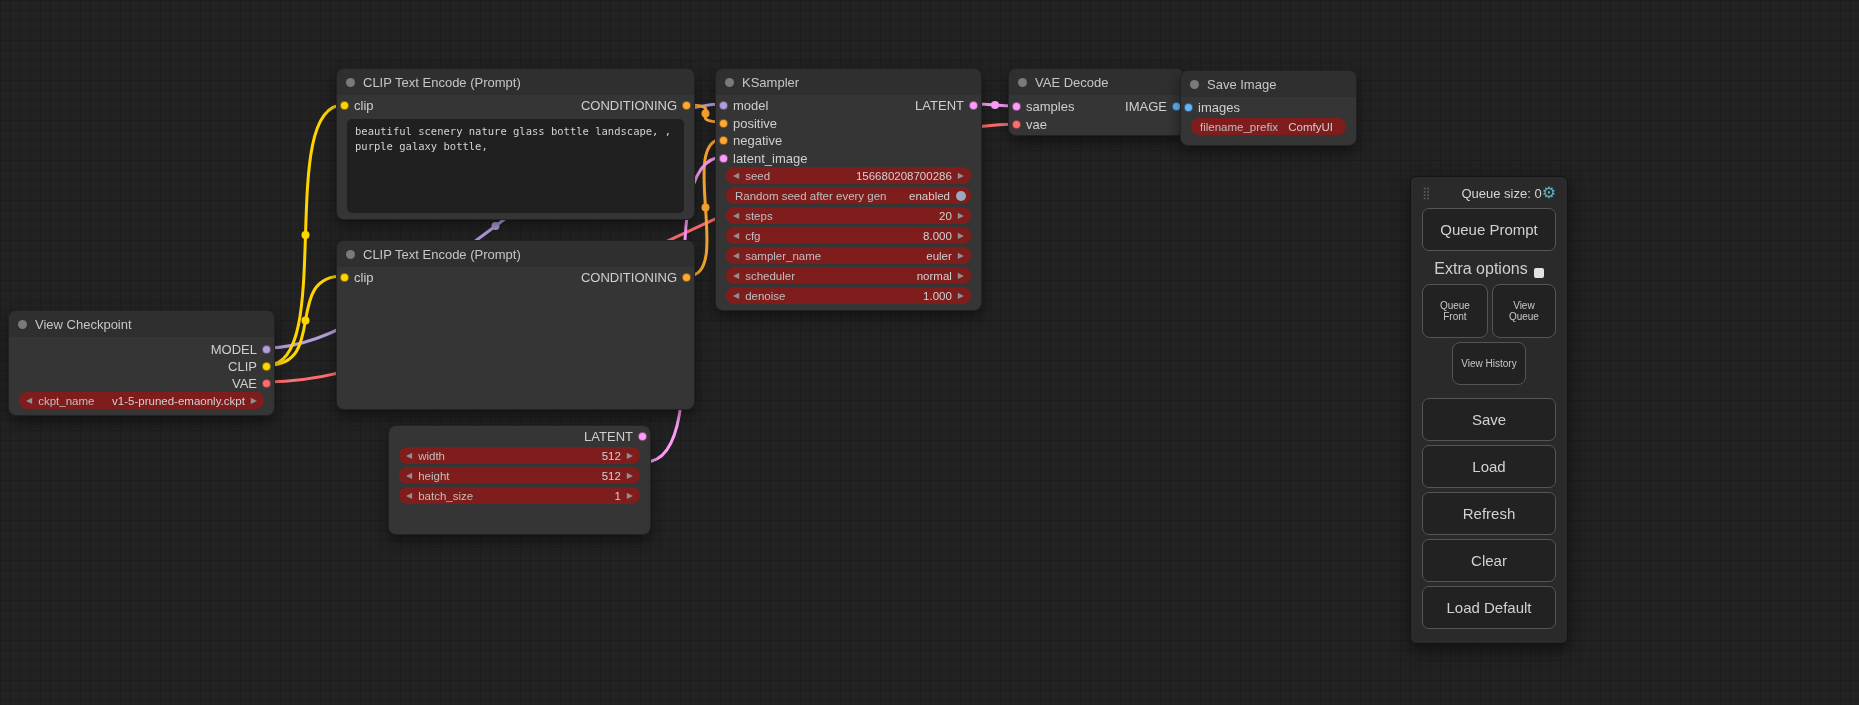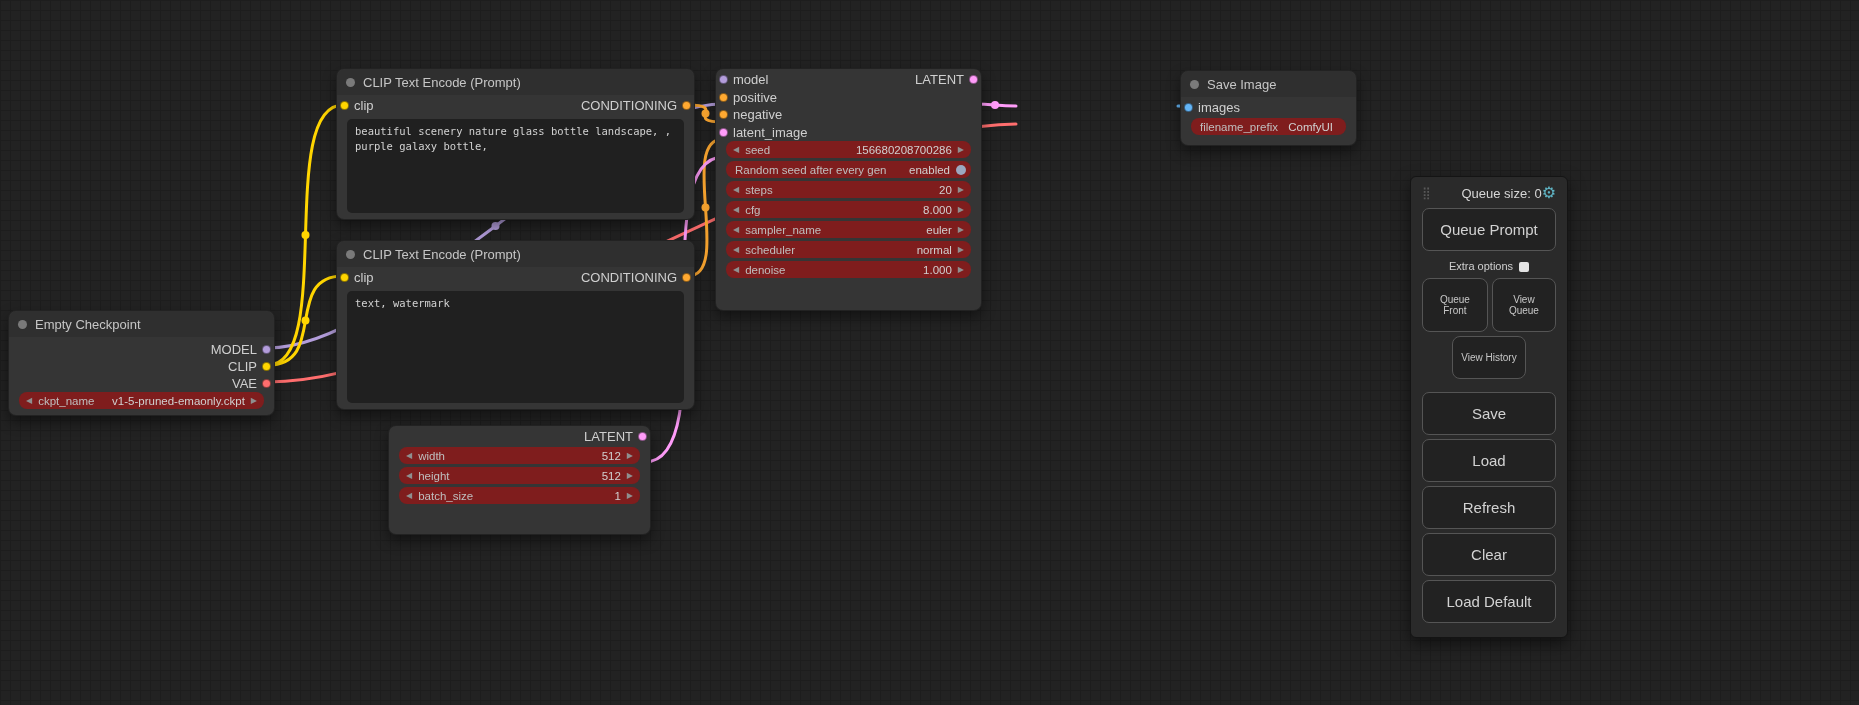--- a/index.html
+++ b/index.html
@@ -59,21 +59,21 @@
   .phead{display:flex;align-items:center;color:#d6d6d6;font-size:13px;margin-bottom:7px;}
   .drag{color:#585858;font-size:12px;margin-right:6px;cursor:move;}
   .qsize{flex:1;text-align:right;}
   .gear{font-size:16px;line-height:1;}
   .btn{
     display:block;width:100%;background:#222;border:1px solid #555;border-radius:7px;
     color:#d2d2d2;font-size:15px;text-align:center;padding:12px 0;margin-bottom:4px;
     font-family:inherit;cursor:pointer;
   }
   .qp{margin-bottom:9px;}
-  .extra{display:flex;justify-content:center;align-items:flex-end;gap:6px;color:#cfcfcf;font-size:11px;margin-bottom:6px;}
+  .extra{display:flex;justify-content:center;align-items:flex-end;gap:6px;color:#cfcfcf;font-size:16px;margin-bottom:6px;}
   .cbx{width:10px;height:10px;background:#e3e3e3;border-radius:2px;}
   .smallrow{display:flex;justify-content:center;gap:4px;margin-bottom:4px;}
   .sbtn{background:#222;border:1px solid #555;border-radius:8px;color:#c8c8c8;font-size:10px;padding:15px 8px;font-family:inherit;cursor:pointer;}
   .btn-group{margin-top:13px;}
 </style>
 </head>
 <body>
 
 <div class="canvas">
 
@@ -95,21 +95,21 @@
     <circle cx="705.5" cy="113.5" r="4" style="fill: rgb(255, 169, 49);"></circle>
     <circle cx="705.5" cy="207.5" r="4" style="fill: rgb(255, 169, 49);"></circle>
     <circle cx="684" cy="309.5" r="4" style="fill: rgb(255, 156, 249);"></circle>
     <circle cx="995" cy="105" r="4" style="fill: rgb(255, 156, 249);"></circle>
     <circle cx="1199.5" cy="106.5" r="4" style="fill: rgb(100, 181, 246);"></circle>
   </svg>
 
   <div class="node" style="left:8px;top:310px;width:267px;height:106px;">
     <div class="ntitle">
       <span class="tdot"></span>
-      <span>Empty Checkpoint</span>
+      <span>View Checkpoint</span>
     </div>
     <div style="padding-top:4px;">
       <div class="srow">
         <span class="slabel-out">MODEL</span>
         <span class="sdot out" style="background-color: rgb(179, 157, 219);"></span>
       </div>
       <div class="srow">
         <span class="slabel-out">CLIP</span>
         <span class="sdot out" style="background-color: rgb(255, 213, 0);"></span>
       </div>
@@ -148,21 +148,20 @@
       <span>CLIP Text Encode (Prompt)</span>
     </div>
     <div style="padding-top:2px;">
       <div class="srow">
         <span class="sdot in" style="background-color: rgb(255, 213, 0);"></span>
         <span class="slabel-in">clip</span>
         <span class="slabel-out">CONDITIONING</span>
         <span class="sdot out" style="background-color: rgb(255, 169, 49);"></span>
       </div>
     </div>
-    <div class="prompt" style="top:50px;height:112px;">text, watermark</div>
   </div>
 
   <div class="node" style="left:388px;top:425px;width:263px;height:110px;">
     <div style="padding-top:2px;">
       <div class="srow">
         <span class="slabel-out">LATENT</span>
         <span class="sdot out" style="background-color: rgb(255, 156, 249);"></span>
       </div>
     </div>
     <div style="margin-top:2px;">
@@ -181,20 +180,24 @@
       <div class="widget">
         <span class="warr">◀</span>
         <span class="wname">batch_size</span>
         <span class="wval">1</span>
         <span class="warr">▶</span>
       </div>
     </div>
   </div>
 
   <div class="node" style="left:715px;top:68px;width:267px;height:243px;">
+    <div class="ntitle">
+      <span class="tdot"></span>
+      <span>KSampler</span>
+    </div>
     <div style="position:relative;padding-top:2px;">
       <div class="srow tall">
         <span class="sdot in" style="background-color: rgb(179, 157, 219);"></span>
         <span class="slabel-in">model</span>
       </div>
       <div class="srow tall">
         <span class="sdot in" style="background-color: rgb(255, 169, 49);"></span>
         <span class="slabel-in">positive</span>
       </div>
       <div class="srow tall">
@@ -248,20 +251,40 @@
       </div>
       <div class="widget">
         <span class="warr">◀</span>
         <span class="wname">denoise</span>
         <span class="wval">1.000</span>
         <span class="warr">▶</span>
       </div>
     </div>
   </div>
 
+  <div class="node" style="left:1008px;top:68px;width:177px;height:68px;">
+    <div class="ntitle">
+      <span class="tdot"></span>
+      <span>VAE Decode</span>
+    </div>
+    <div style="position:relative;padding-top:3px;">
+      <div class="srow tall">
+        <span class="sdot in" style="background-color: rgb(255, 156, 249);"></span>
+        <span class="slabel-in">samples</span>
+      </div>
+      <div class="srow tall">
+        <span class="sdot in" style="background-color: rgb(255, 110, 110);"></span>
+        <span class="slabel-in">vae</span>
+      </div>
+      <div class="srow tall" style="position:absolute;top:3px;left:0;right:0;">
+        <span class="slabel-out">IMAGE</span>
+        <span class="sdot out" style="background-color: rgb(100, 181, 246);"></span>
+      </div>
+    </div>
+  </div>
 
   <div class="node" style="left:1180px;top:70px;width:177px;height:76px;">
     <div class="ntitle">
       <span class="tdot"></span>
       <span>Save Image</span>
     </div>
     <div style="padding-top:2px;">
       <div class="srow">
         <span class="sdot in" style="background-color: rgb(100, 181, 246);"></span>
         <span class="slabel-in">images</span>

